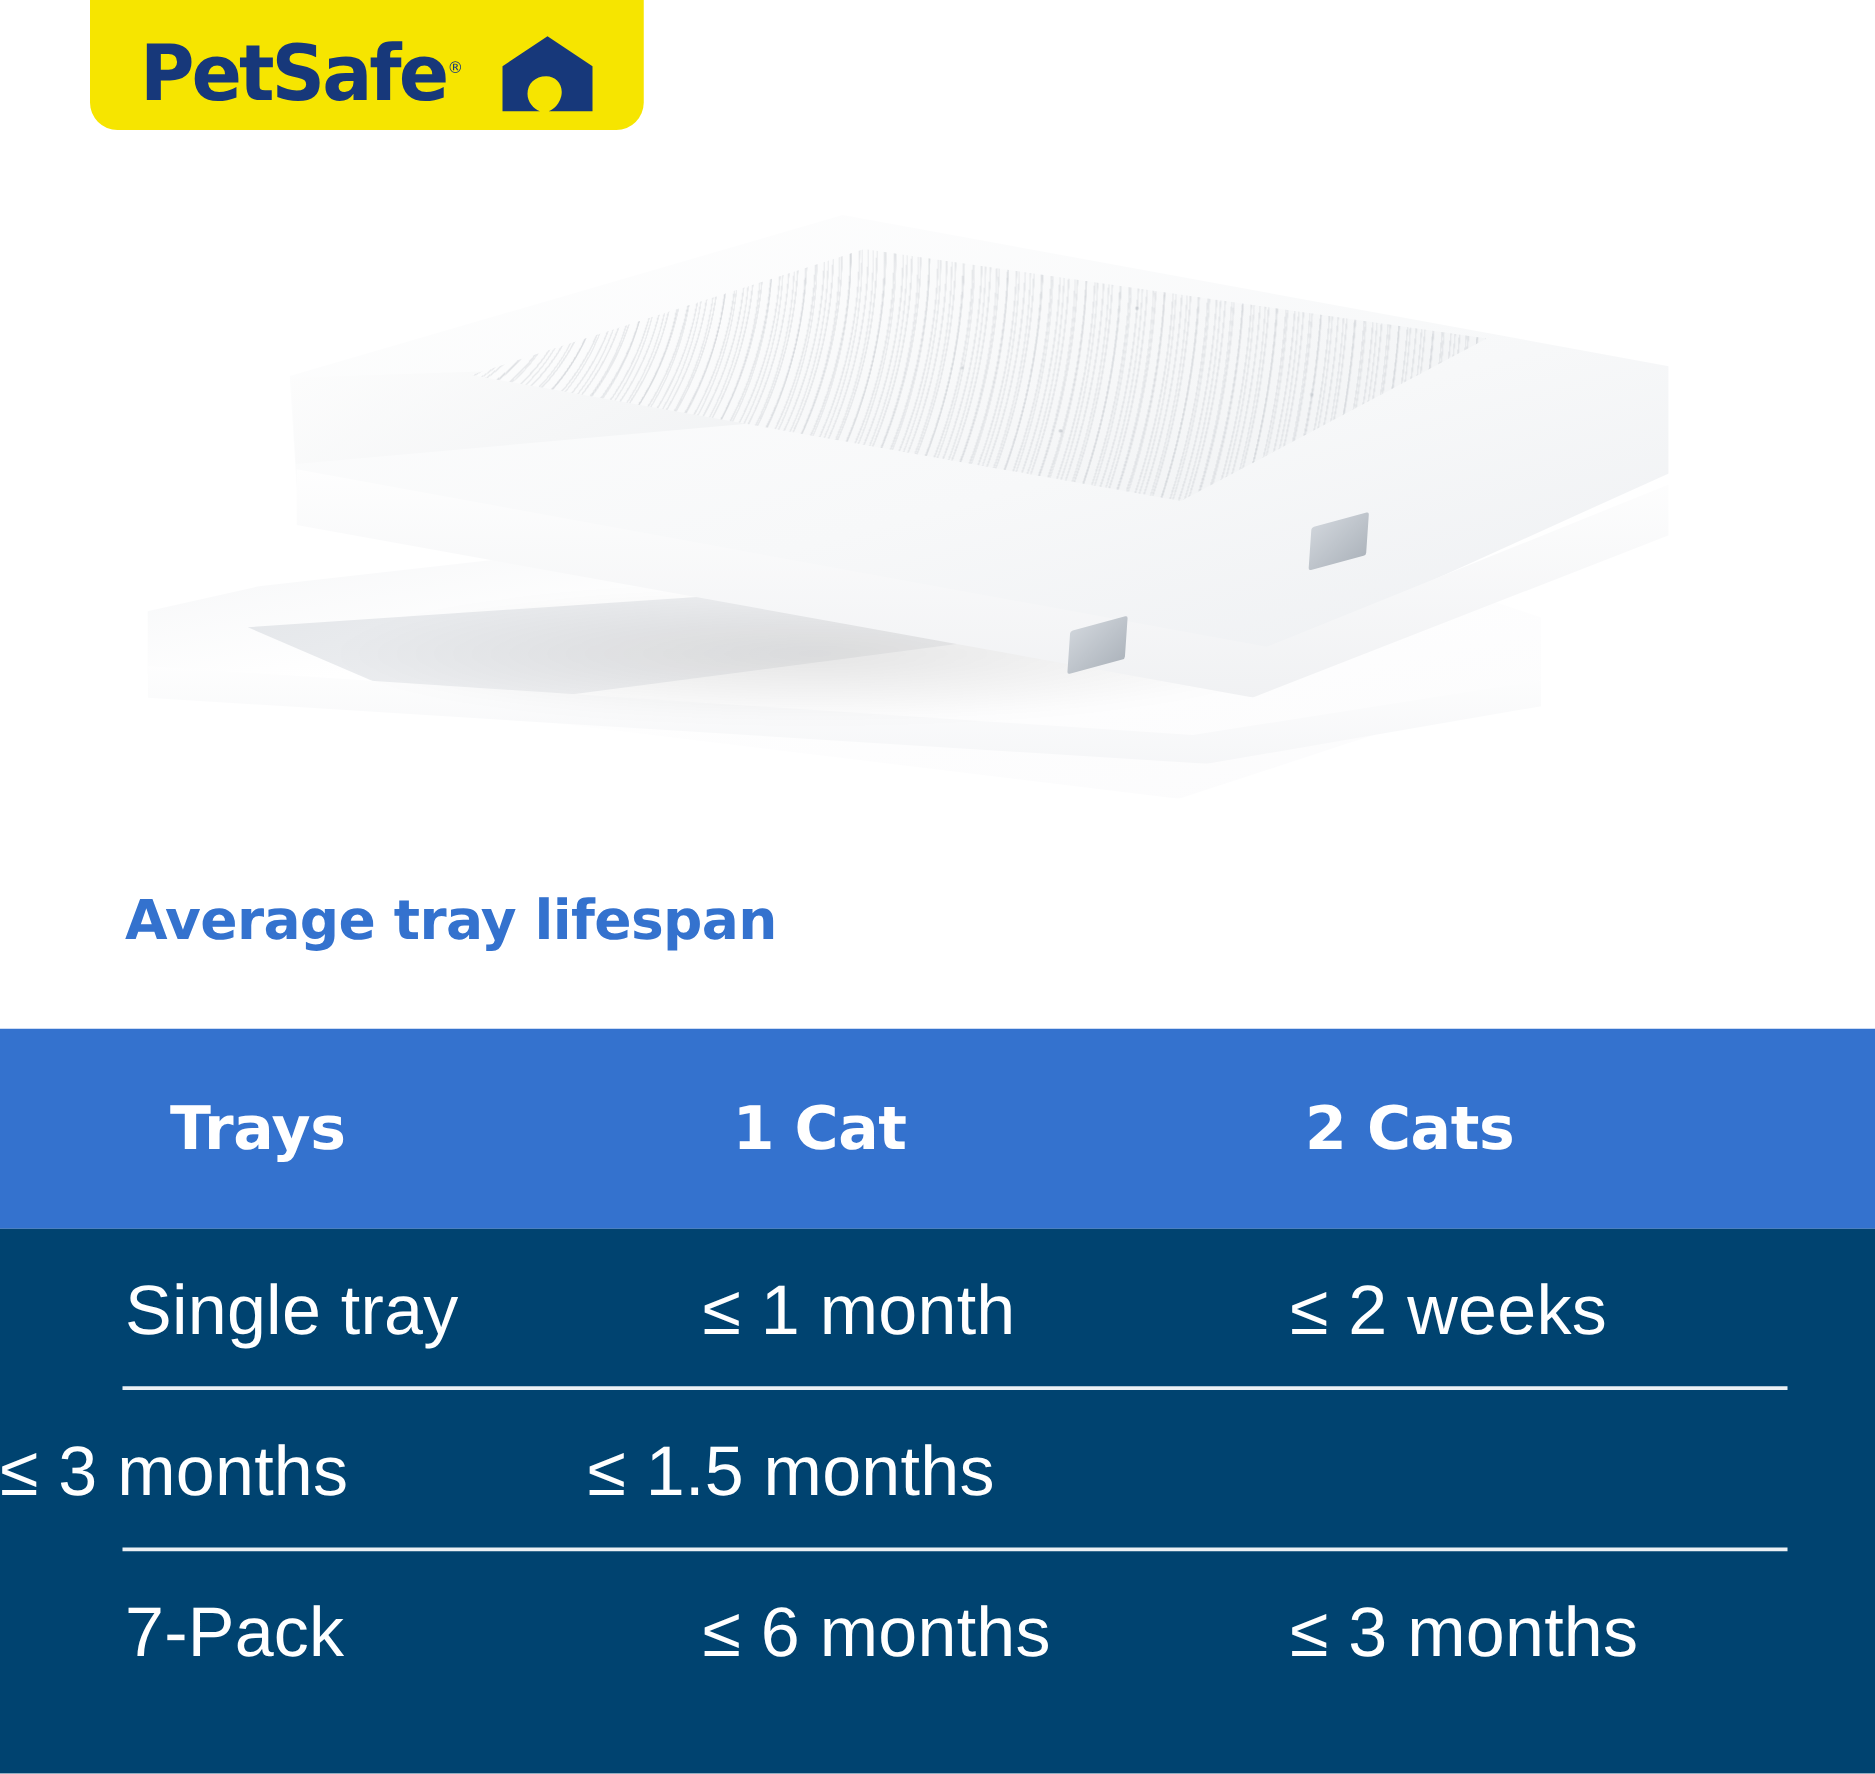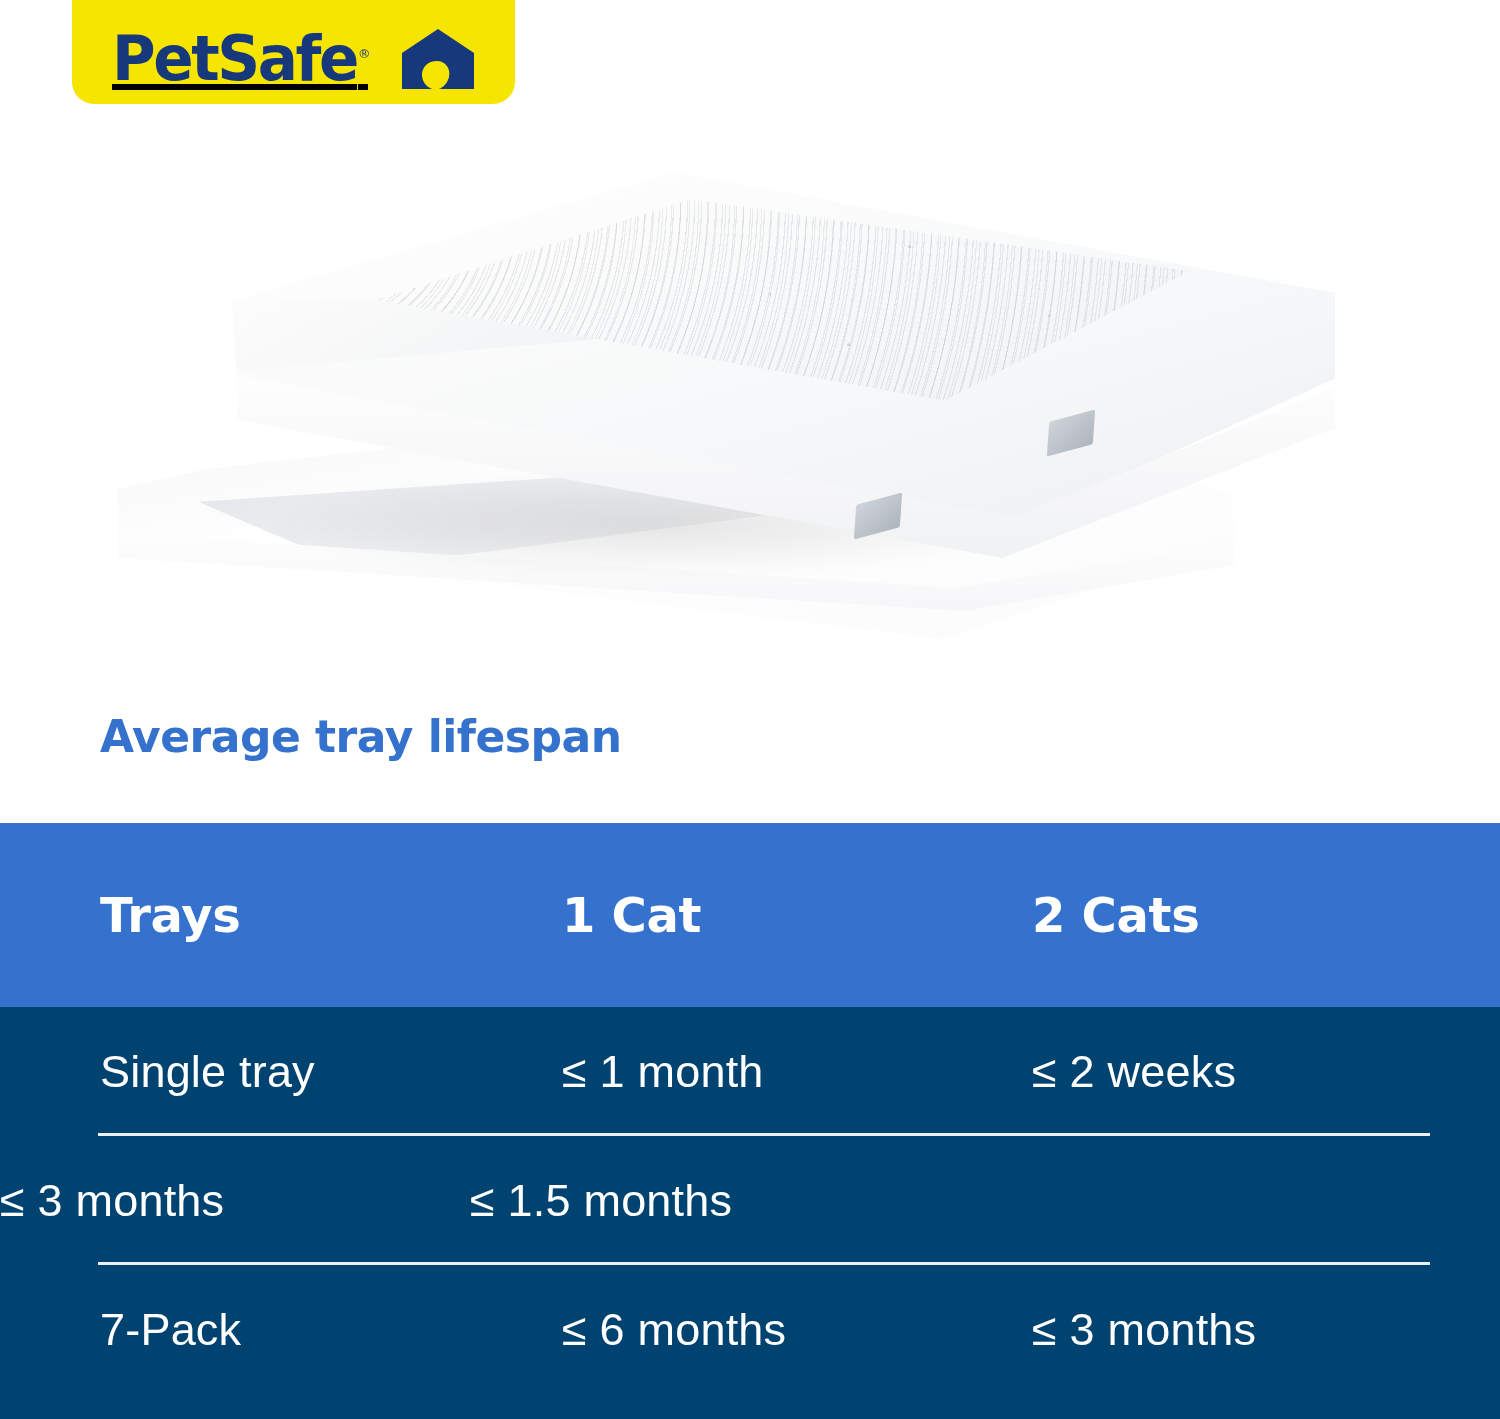--- a/index.html
+++ b/index.html
@@ -33,21 +33,20 @@
     display: flex;
     align-items: flex-end;
     justify-content: center;
     padding-bottom: 14px;
     box-sizing: border-box;
   }
   .logo-inner {
     display: flex;
     align-items: center;
     gap: 20px;
-    text-decoration: underline;
   }
   .logo-wordmark {
     font-family: "DejaVu Sans", sans-serif;
     font-weight: bold;
     font-size: 62px;
     letter-spacing: -2.5px;
     color: #17387A;
     line-height: 1;
     position: relative;
     transform: scaleX(0.96);
@@ -200,24 +199,25 @@
 
   
   .lifespan-table {
     position: absolute;
     left: 0;
     top: 823px;
     width: 1500px;
     height: 596px;
   }
   .table-head {
-    height: 184px;
+    height: 160px;
     background: #3472CE;
     display: flex;
     align-items: center;
+    padding-left: 36px;
   }
   .table-body {
     height: 436px;
     background: #004370;
   }
   .trow {
     display: flex;
     align-items: center;
     position: relative;
     height: 129px;
@@ -244,21 +244,21 @@
   .table-head .cell {
     font-family: "DejaVu Sans", sans-serif;
     font-weight: bold;
     font-size: 48px;
     color: #ffffff;
     letter-spacing: -0.3px;
   }
   .table-body .cell {
     font-family: "Liberation Sans", sans-serif;
     font-weight: normal;
-    font-size: 45px;
+    font-size: 56px;
     color: #ffffff;
     letter-spacing: 0.2px;
   }
 </style>
 </head>
 <body>
 
 <div class="page">
 
   <div class="logo-badge">

